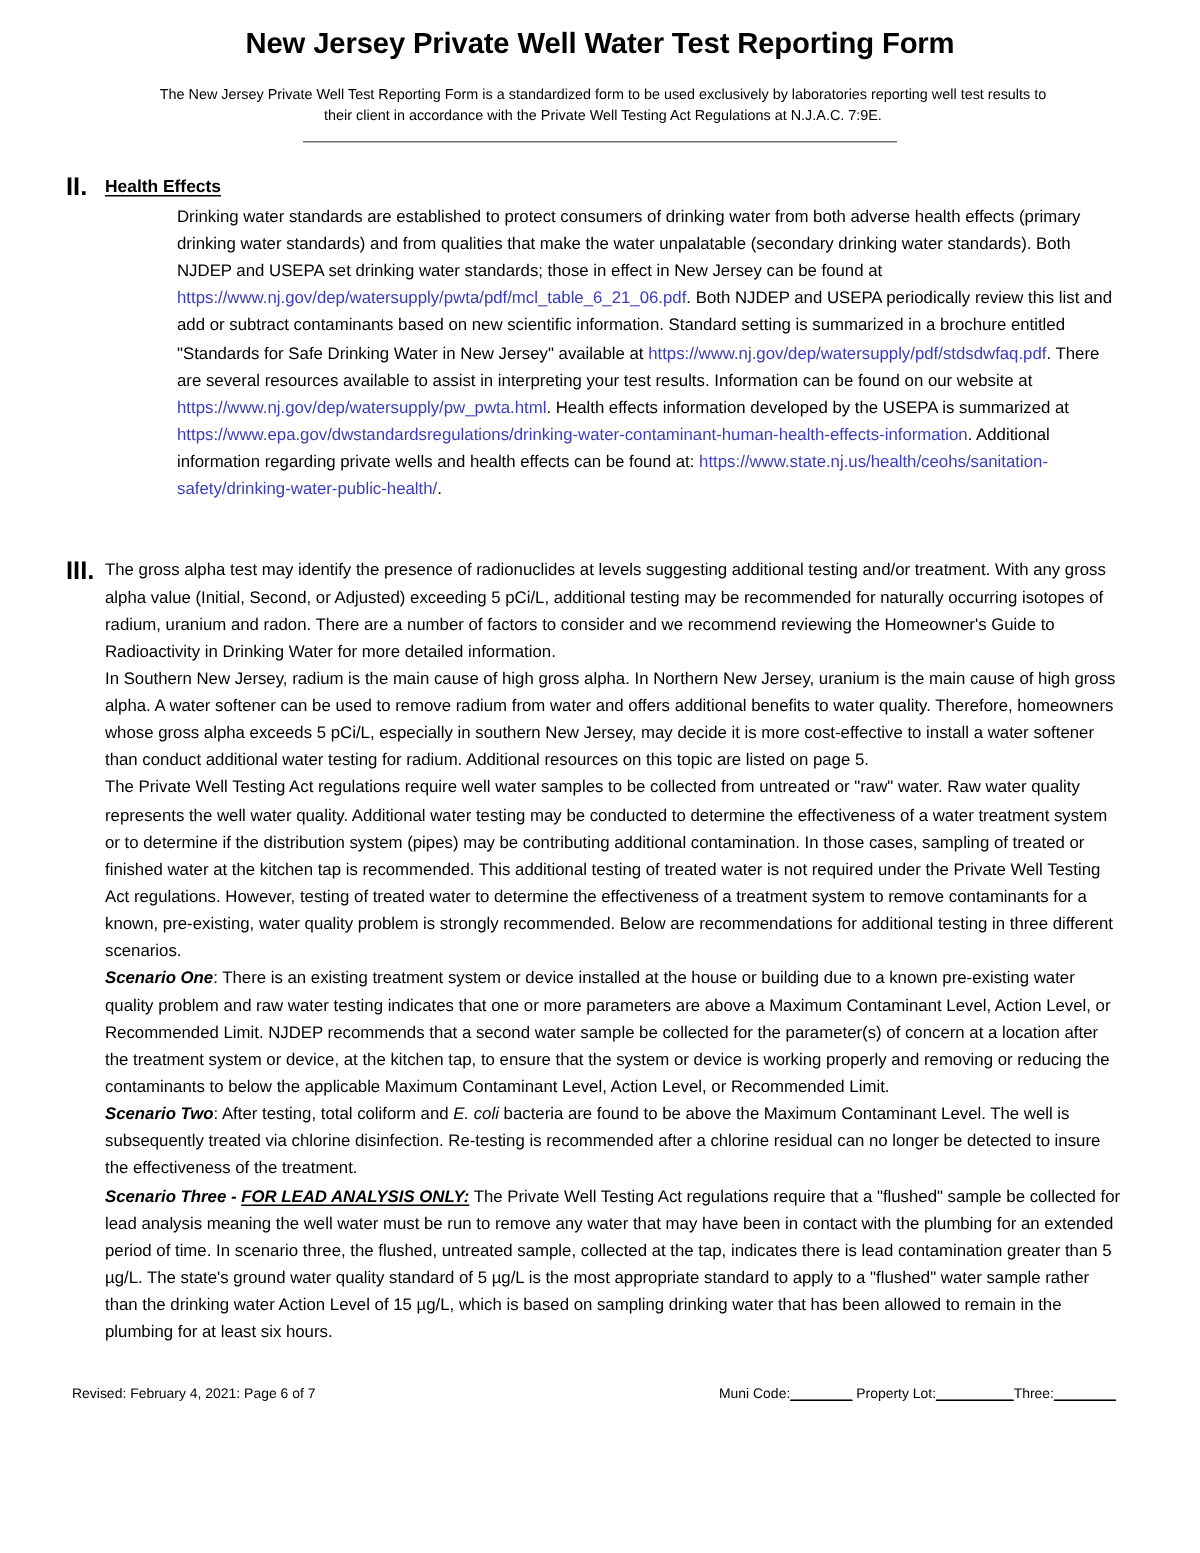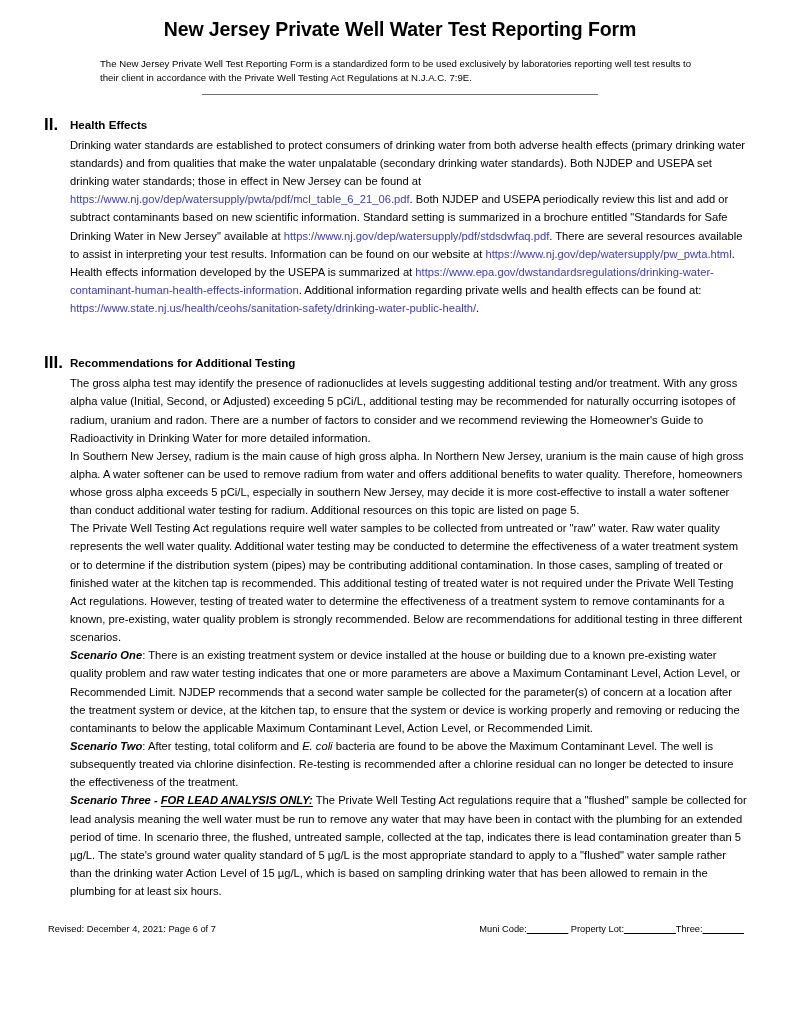--- a/index.html
+++ b/index.html
@@ -25,20 +25,21 @@
   .doc-title {
     text-align: center;
     font-size: 19.5px;
     font-weight: bold;
     letter-spacing: -0.1px;
     margin: 0;
     padding-top: 18px;
     color: #000;
   }
   .doc-subtitle {
+    text-align: center;
     font-size: 9.6px;
     line-height: 1.45;
     margin: 0;
     padding-top: 16px;
     padding-left: 100px;
     padding-right: 96px;
     color: #000;
   }
   .header-rule {
     width: 396px;
@@ -56,20 +57,21 @@
   .sec-num {
     position: absolute;
     left: 44px;
     top: 0;
     font-size: 17px;
     font-weight: bold;
   }
   .sec-head {
     font-size: 11.6px;
     font-weight: bold;
+    text-decoration: underline;
     text-underline-offset: 2px;
     margin: 0;
     display: inline-block;
   }
   .sec-head-wrap { margin: 0; }
 
   p.body {
     font-size: 11.2px;
     line-height: 1.62;
     margin: 0;
@@ -78,21 +80,21 @@
   }
   .link {
     color: #3b3bbf;
     word-break: break-word;
   }
   .bi { font-weight: bold; font-style: italic; }
   .biu { font-weight: bold; font-style: italic; text-decoration: underline; text-underline-offset: 2px; }
   .it { font-style: italic; }
 
   #sec-health { margin-top: 20px; }
-  #sec-health .body-block { margin-top: 3px; }
+  #sec-health .body-block { margin-top: 3px; margin-left: 48px; }
   #sec-recs { margin-top: 36px; }
   #sec-recs .body-block { margin-top: 3px; }
   #sec-recs p.body + p.body { margin-top: 0; }
 
   
   .footer {
     position: absolute;
     left: 0;
     right: 0;
     bottom: 42px;
@@ -123,38 +125,35 @@
     <div class="sec-head-wrap">
       <span class="sec-head">Health Effects</span>
     </div>
     <div class="body-block">
       <p class="body"><span>Drinking water standards are established to protect consumers of drinking water from both adverse health effects (primary drinking water standards) and from qualities that make the water unpalatable (secondary drinking water standards). Both NJDEP and USEPA set drinking water standards; those in effect in New Jersey can be found at </span><span class="link">https://www.nj.gov/dep/watersupply/pwta/pdf/mcl_table_6_21_06.pdf</span><span>. Both NJDEP and USEPA periodically review this list and add or subtract contaminants based on new scientific information. Standard setting is summarized in a brochure entitled "Standards for Safe Drinking Water in New Jersey" available at </span><span class="link">https://www.nj.gov/dep/watersupply/pdf/stdsdwfaq.pdf</span><span>. There are several resources available to assist in interpreting your test results. Information can be found on our website at </span><span class="link">https://www.nj.gov/dep/watersupply/pw_pwta.html</span><span>. Health effects information developed by the USEPA is summarized at </span><span class="link">https://www.epa.gov/dwstandardsregulations/drinking-water-contaminant-human-health-effects-information</span><span>. Additional information regarding private wells and health effects can be found at: </span><span class="link">https://www.state.nj.us/health/ceohs/sanitation-safety/drinking-water-public-health/</span><span>.</span></p>
     </div>
   </div>
 
   <div class="section" id="sec-recs">
     <span class="sec-num">III.</span>
-    <div class="sec-head-wrap">
-      <span class="sec-head">Recommendations for Additional Testing</span>
-    </div>
     <div class="body-block">
 
       <p class="body">The gross alpha test may identify the presence of radionuclides at levels suggesting additional testing and/or treatment. With any gross alpha value (Initial, Second, or Adjusted) exceeding 5 pCi/L, additional testing may be recommended for naturally occurring isotopes of radium, uranium and radon. There are a number of factors to consider and we recommend reviewing the Homeowner's Guide to Radioactivity in Drinking Water for more detailed information.</p>
 
       <p class="body">In Southern New Jersey, radium is the main cause of high gross alpha. In Northern New Jersey, uranium is the main cause of high gross alpha. A water softener can be used to remove radium from water and offers additional benefits to water quality. Therefore, homeowners whose gross alpha exceeds 5 pCi/L, especially in southern New Jersey, may decide it is more cost-effective to install a water softener than conduct additional water testing for radium. Additional resources on this topic are listed on page 5.</p>
 
       <p class="body">The Private Well Testing Act regulations require well water samples to be collected from untreated or "raw" water. Raw water quality represents the well water quality. Additional water testing may be conducted to determine the effectiveness of a water treatment system or to determine if the distribution system (pipes) may be contributing additional contamination. In those cases, sampling of treated or finished water at the kitchen tap is recommended. This additional testing of treated water is not required under the Private Well Testing Act regulations. However, testing of treated water to determine the effectiveness of a treatment system to remove contaminants for a known, pre-existing, water quality problem is strongly recommended. Below are recommendations for additional testing in three different scenarios.</p>
 
       <p class="body"><span class="bi">Scenario One</span><span>: There is an existing treatment system or device installed at the house or building due to a known pre-existing water quality problem and raw water testing indicates that one or more parameters are above a Maximum Contaminant Level, Action Level, or Recommended Limit. NJDEP recommends that a second water sample be collected for the parameter(s) of concern at a location after the treatment system or device, at the kitchen tap, to ensure that the system or device is working properly and removing or reducing the contaminants to below the applicable Maximum Contaminant Level, Action Level, or Recommended Limit.</span></p>
 
       <p class="body"><span class="bi">Scenario Two</span><span>: After testing, total coliform and </span><span class="it">E. coli</span><span> bacteria are found to be above the Maximum Contaminant Level. The well is subsequently treated via chlorine disinfection. Re-testing is recommended after a chlorine residual can no longer be detected to insure the effectiveness of the treatment.</span></p>
 
       <p class="body"><span class="bi">Scenario Three - </span><span class="biu">FOR LEAD ANALYSIS ONLY:</span><span> The Private Well Testing Act regulations require that a "flushed" sample be collected for lead analysis meaning the well water must be run to remove any water that may have been in contact with the plumbing for an extended period of time. In scenario three, the flushed, untreated sample, collected at the tap, indicates there is lead contamination greater than 5 µg/L. The state's ground water quality standard of 5 µg/L is the most appropriate standard to apply to a "flushed" water sample rather than the drinking water Action Level of 15 µg/L, which is based on sampling drinking water that has been allowed to remain in the plumbing for at least six hours.</span></p>
 
     </div>
   </div>
 
   <div class="footer">
-    <span class="footer-left">Revised: December 4, 2021: Page 6 of 7</span>
+    <span class="footer-left">Revised: February 4, 2021: Page 6 of 7</span>
     <span class="footer-right"><span>Muni Code:</span><span class="blank">________</span><span> Property Lot:</span><span class="blank">__________</span><span>Three:</span><span class="blank">________</span></span>
   </div>
 
 </div>
 
 </body></html>

